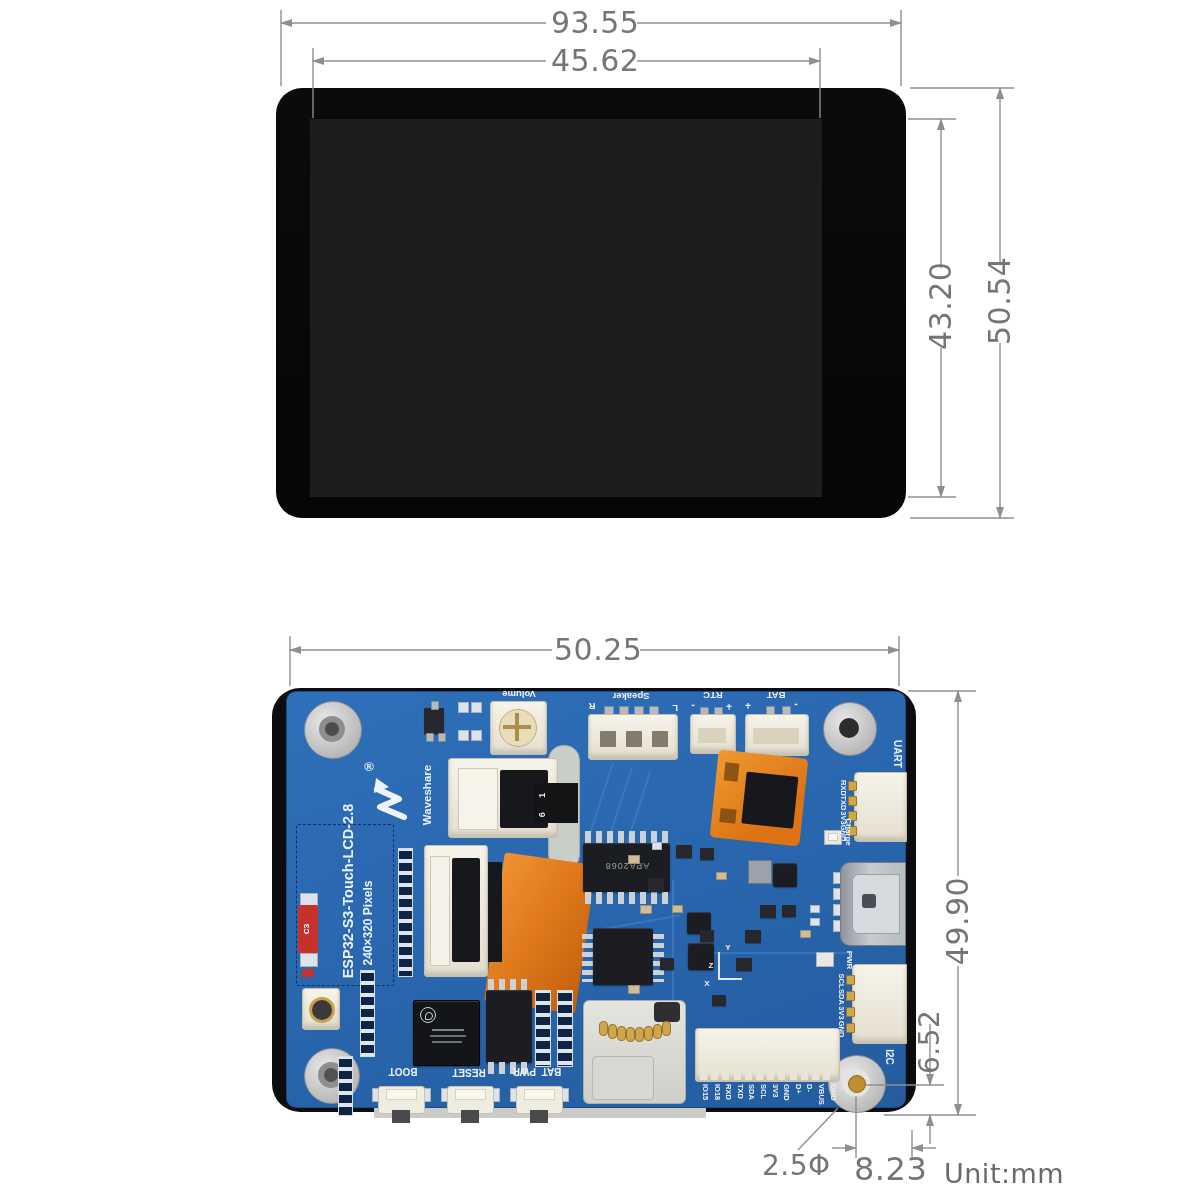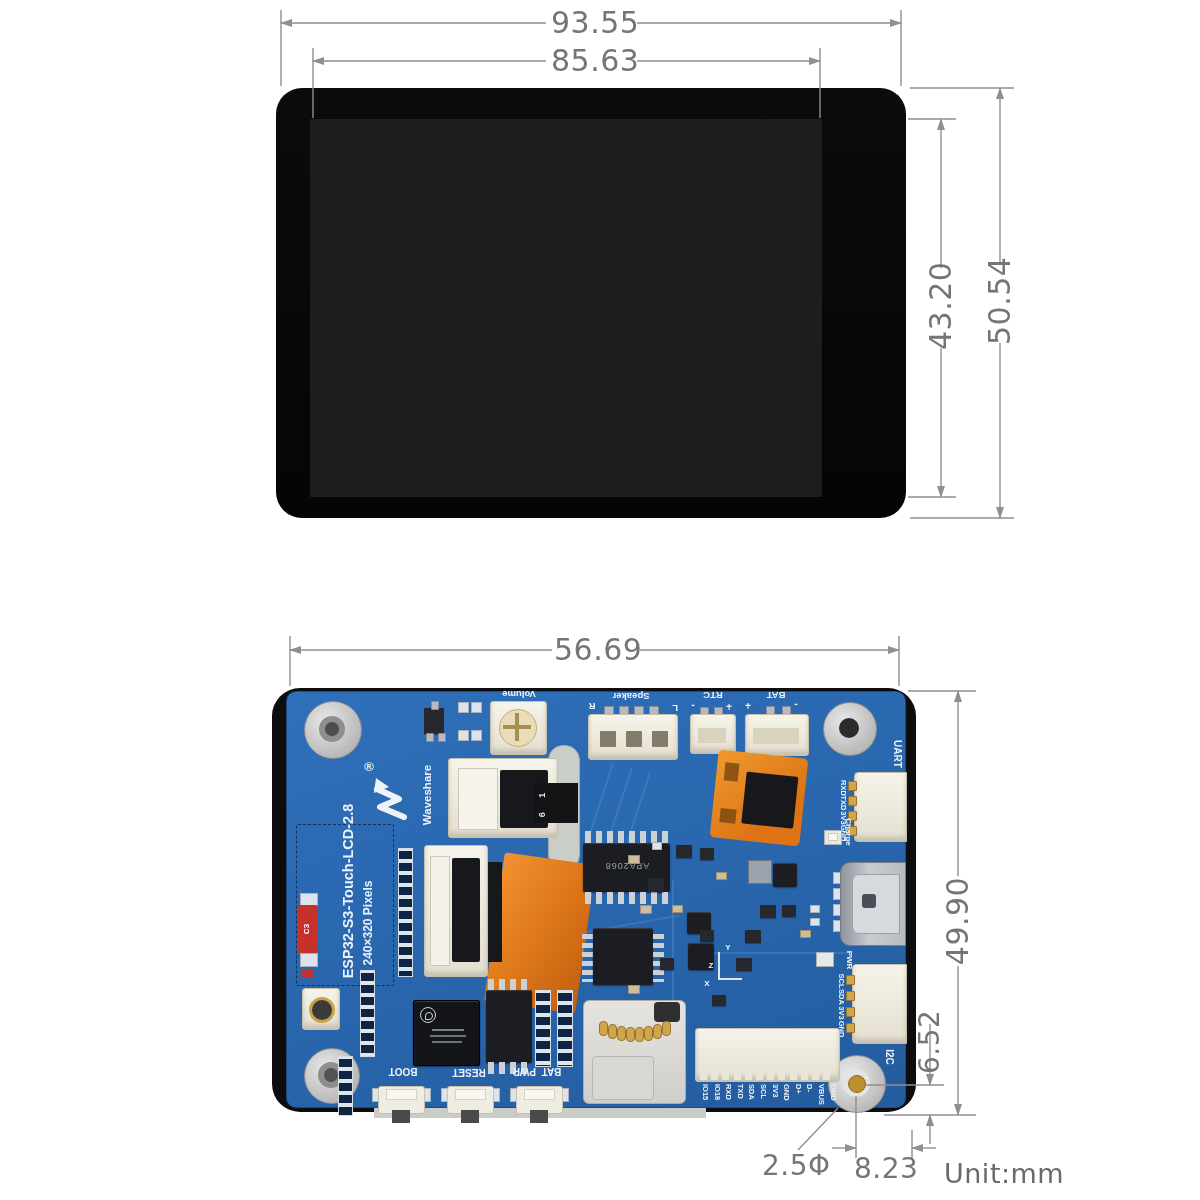--- a/index.html
+++ b/index.html
@@ -346,23 +346,23 @@
       <line x1="856" y1="1096" x2="856" y2="1158"></line>
         <line x1="912" y1="1130" x2="912" y2="1158"></line>
       <line x1="832" y1="1148" x2="856" y2="1148" marker-end="url(#ah)"></line>
       <line x1="936" y1="1148" x2="912" y2="1148" marker-end="url(#ah)"></line>
 
       <line x1="798" y1="1150" x2="838" y2="1108"></line>
     </g>
   </svg>
 
   <div class="dim" style="left:551px;top:7px;width:80px;">93.55</div>
-  <div class="dim" style="left:551px;top:45px;width:80px;">85.63</div>
+  <div class="dim" style="left:551px;top:45px;width:80px;">45.62</div>
   <div class="dim rotl" style="left:925px;top:350px;width:80px;height:32px;">43.20</div>
   <div class="dim rotl" style="left:984px;top:345px;width:80px;height:32px;">50.54</div>
-  <div class="dim" style="left:554px;top:634px;width:80px;">56.69</div>
+  <div class="dim" style="left:554px;top:634px;width:80px;">50.25</div>
   <div class="dim rotl" style="left:942px;top:966px;width:90px;height:32px;">49.90</div>
   <div class="dim rotl" style="left:914px;top:1074px;width:60px;height:30px;font-size:28px;">6.52</div>
-  <div class="dim" style="left:854px;top:1153px;width:60px;font-size:28px;">8.23</div>
+  <div class="dim" style="left:854px;top:1153px;width:60px;font-size:32px;">8.23</div>
   <div class="dim" style="left:762px;top:1150px;width:66px;font-size:28px;">2.5Φ</div>
   <div class="dim" style="left:944px;top:1158px;width:120px;font-size:27px;color:#696969;text-align:left;">Unit:mm</div>
 
 </div>
 
 </body></html>

